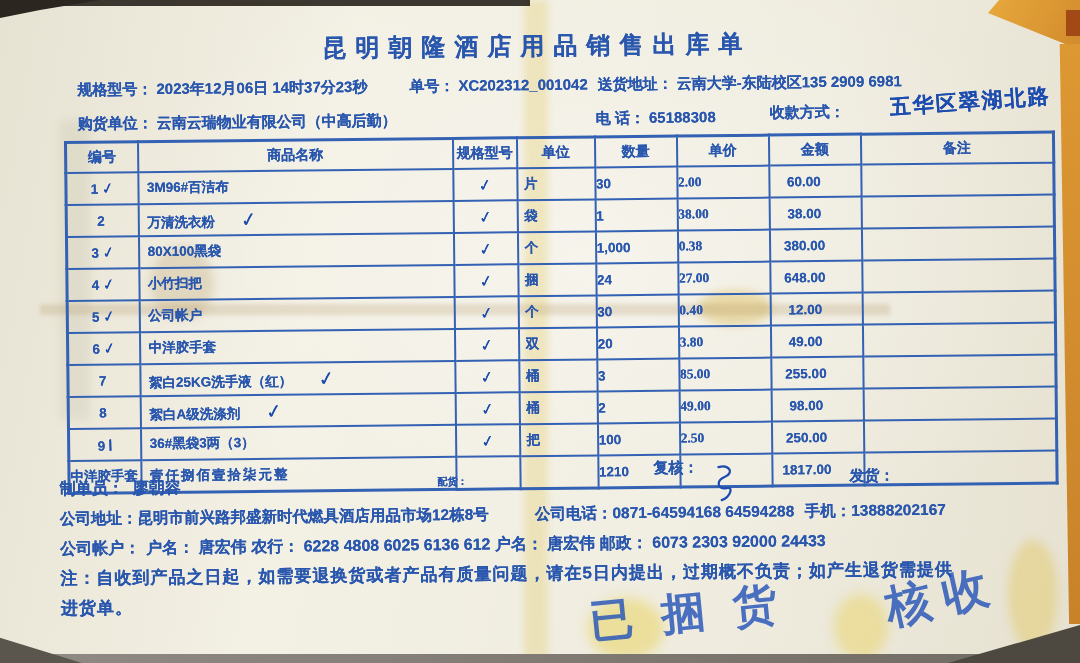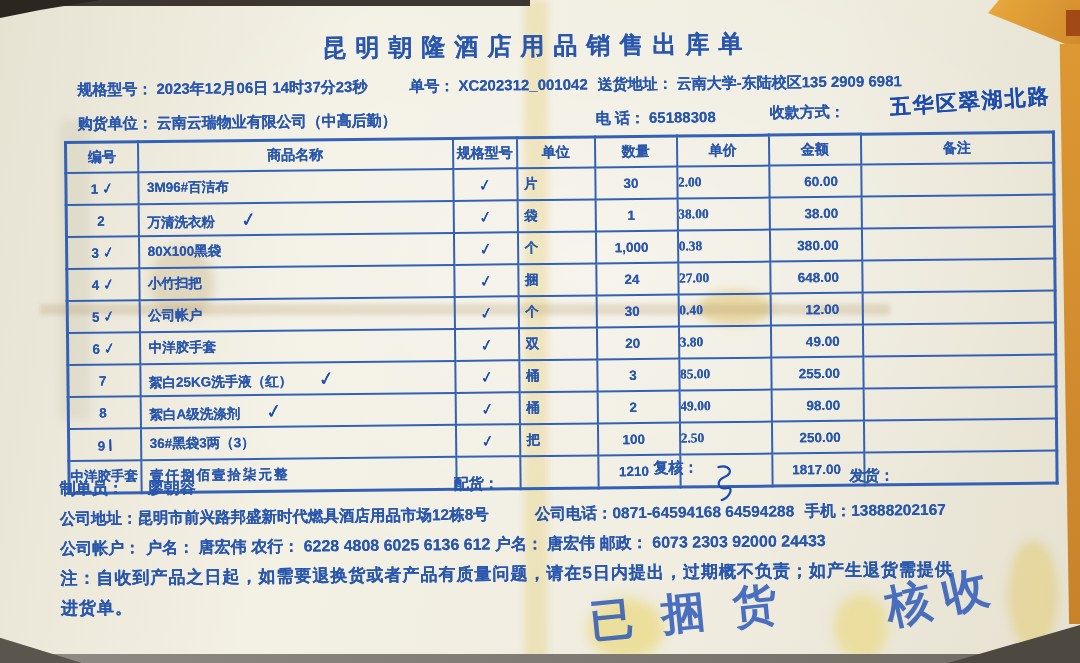--- a/index.html
+++ b/index.html
@@ -45,23 +45,23 @@
   table.items{position:absolute;left:66px;top:136px;width:988px;border-collapse:collapse;
     table-layout:fixed;border:3px solid #3361b3;}
   table.items th,table.items td{border:2px solid #3361b3;overflow:hidden;white-space:nowrap;
     font-size:13.5px;font-weight:bold;color:#2a57ae;text-shadow:0 0 .4px currentColor;padding:0;}
   table.items th{height:28px;text-align:center;font-size:14px;}
   table.items td{height:30px;}
   .c-no{text-align:center;}
   .c-name{text-align:left;padding-left:8px !important;}
   .c-spec{text-align:center;}
   .c-unit{text-align:left;padding-left:6px !important;}
-  .c-qty{text-align:center;padding-right:10px !important;}
+  .c-qty{text-align:left;padding-right:10px !important;}
   .c-price{padding-right:16px !important;font-family:Liberation Serif, serif;}
-  .c-amt{text-align:right;padding-right:22px !important;}
+  .c-amt{text-align:center;padding-right:22px !important;}
   .check{display:inline-block;font-size:16px;transform:rotate(-12deg);color:#1c4cb0;}
   .check-no{margin-left:3px;font-size:15px;}
   .check-name{margin-left:26px;font-size:19px;transform:rotate(-8deg);}
   .spec-check{font-size:16px;transform:rotate(-10deg);display:inline-block;color:#1c4cb0;}
   .total-row td{height:28px;}
   .total-label{font-size:13px;text-align:center;}
   .total-words{letter-spacing:2px;}
   
   .foot{position:absolute;white-space:nowrap;font-weight:bold;color:#2a57ae;text-shadow:0 0 .4px currentColor;}
   .sig-mark{position:absolute;}
@@ -224,23 +224,23 @@
             <td></td>
             <td class="c-qty">1210</td>
             <td></td>
             <td class="c-amt">1817.00</td>
             <td></td>
           </tr>
         </tbody>
       </table>
 
       <div class="foot" style="left:58px;top:474px;font-size:16px;">
-        <span>制单员：</span><span style="margin-left:24px;">廖朝容</span>
-      </div>
-      <div class="foot" style="left:452px;top:474px;font-size:15px;">配货：</div>
+        <span>制单员：</span><span style="margin-left:9px;">廖朝容</span>
+      </div>
+      <div class="foot" style="left:436px;top:474px;font-size:10px;">配货：</div>
       <div class="foot" style="left:652px;top:460px;font-size:15px;">复核：</div>
       <svg class="sig-mark" style="left:710px;top:466px;" width="28" height="38" viewBox="0 0 28 38">
         <path d="M7 3 C 18 0, 23 9, 13 13 C 4 17, 6 26, 15 24 C 22 22, 19 33, 10 36" stroke="#1c4cb0" fill="none" stroke-width="2.2" stroke-linecap="round"></path>
       </svg>
       <div class="foot" style="left:848px;top:470px;font-size:15px;text-align:right;">发货：</div>
 
       <div class="foot" style="left:58px;top:504px;font-size:15.5px;">
         <span>公司地址：</span><span>昆明市前兴路邦盛新时代燃具酒店用品市场12栋8号</span>
       </div>
       <div class="foot" style="left:533px;top:504px;font-size:15.5px;">

